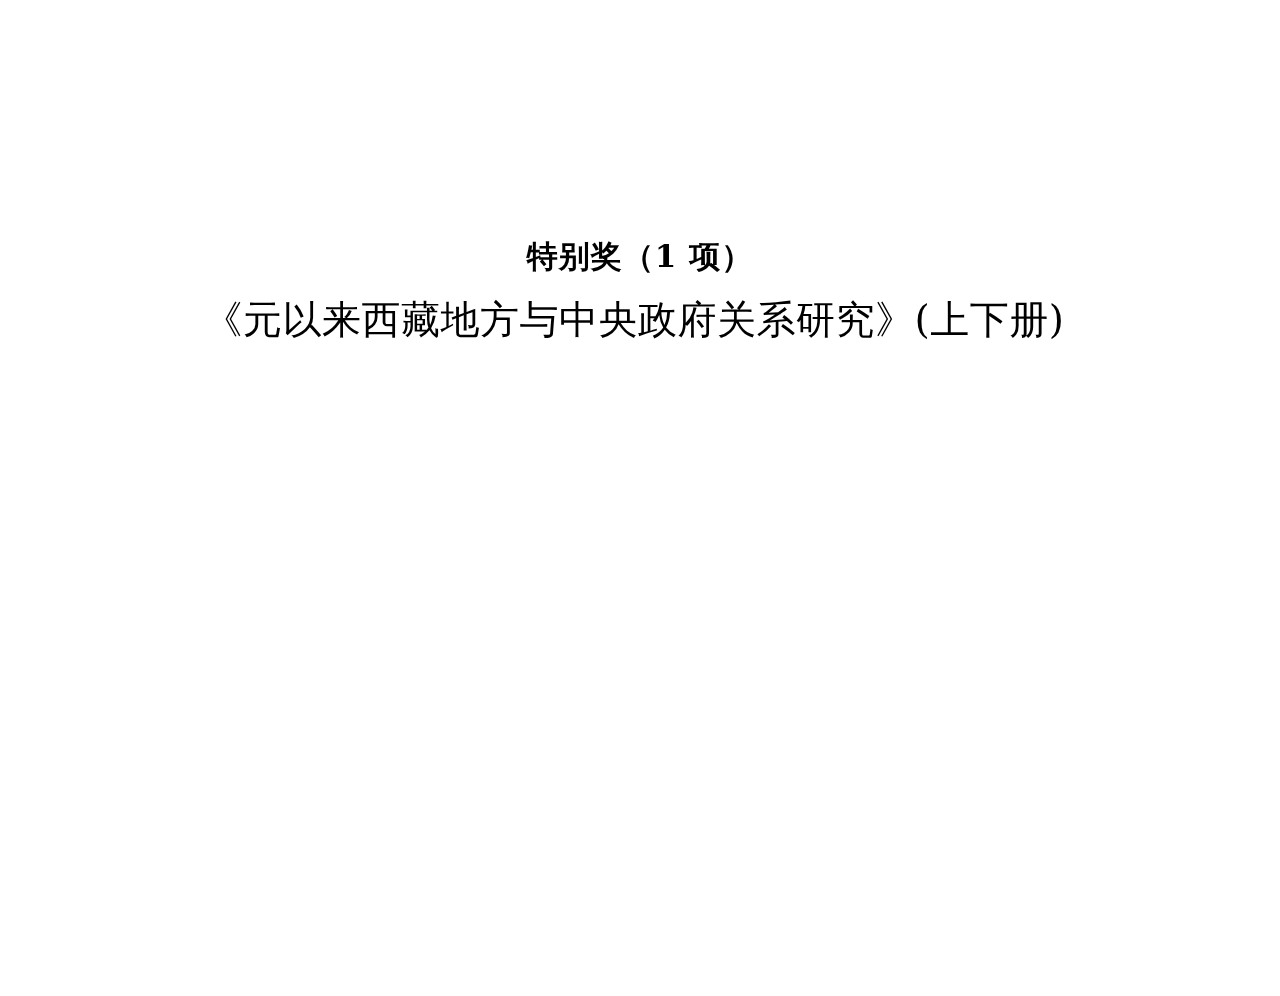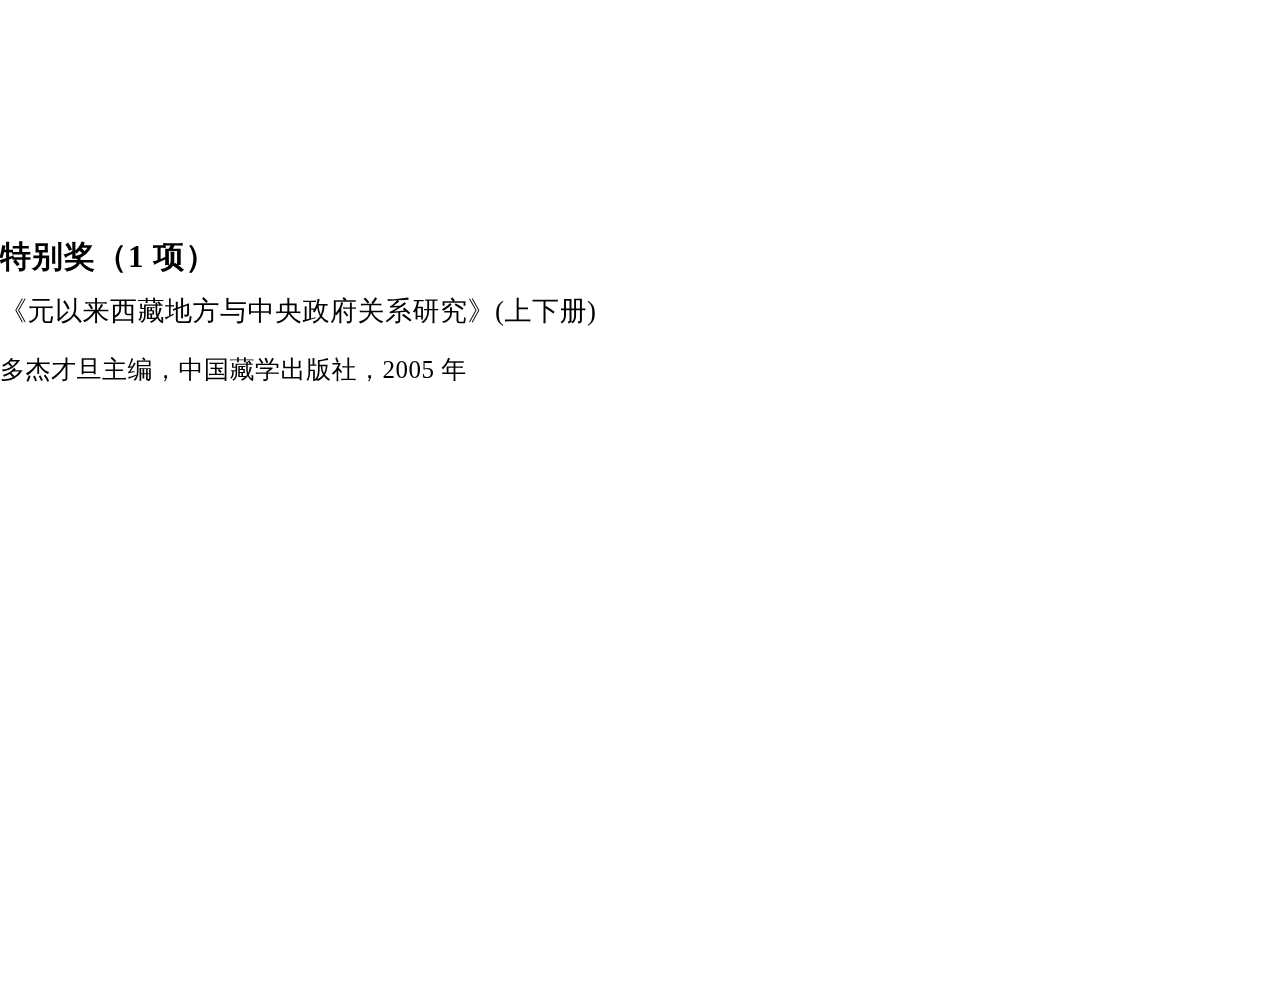--- a/index.html
+++ b/index.html
@@ -16,38 +16,38 @@
     overflow: hidden;
   }
   .page {
     position: relative;
     width: 1280px;
     height: 996px;
     box-sizing: border-box;
   }
   .block {
     width: 100%;
-    font-family: Liberation Serif, serif;
+    text-align: center;
   }
   
   .special-block {
     position: absolute;
     top: 236px;
     left: 0;
     width: 1280px;
   }
   .section-heading {
     font-weight: bold;
     font-size: 31px;
     letter-spacing: 1px;
     line-height: 1.35;
     margin: 0;
   }
   .work-title {
-    font-size: 27px;
+    font-size: 39px;
     line-height: 1.45;
     margin: 14px 12px 0 0;
     letter-spacing: 0.5px;
   }
   .work-meta {
     font-size: 25px;
     line-height: 1.5;
     margin: 20px 0 0 0;
     letter-spacing: 0.5px;
   }
@@ -66,17 +66,16 @@
   }
 </style>
 </head>
 <body>
 
 <div class="page">
 
   <section class="block special-block">
     <h1 class="section-heading">特别奖（1 项）</h1>
     <p class="work-title">《元以来西藏地方与中央政府关系研究》(上下册)</p>
-    <p class="work-meta">多杰才旦主编，中国藏学出版社，2005 年</p>
   </section>
 
 
 </div>
 
 </body></html>

